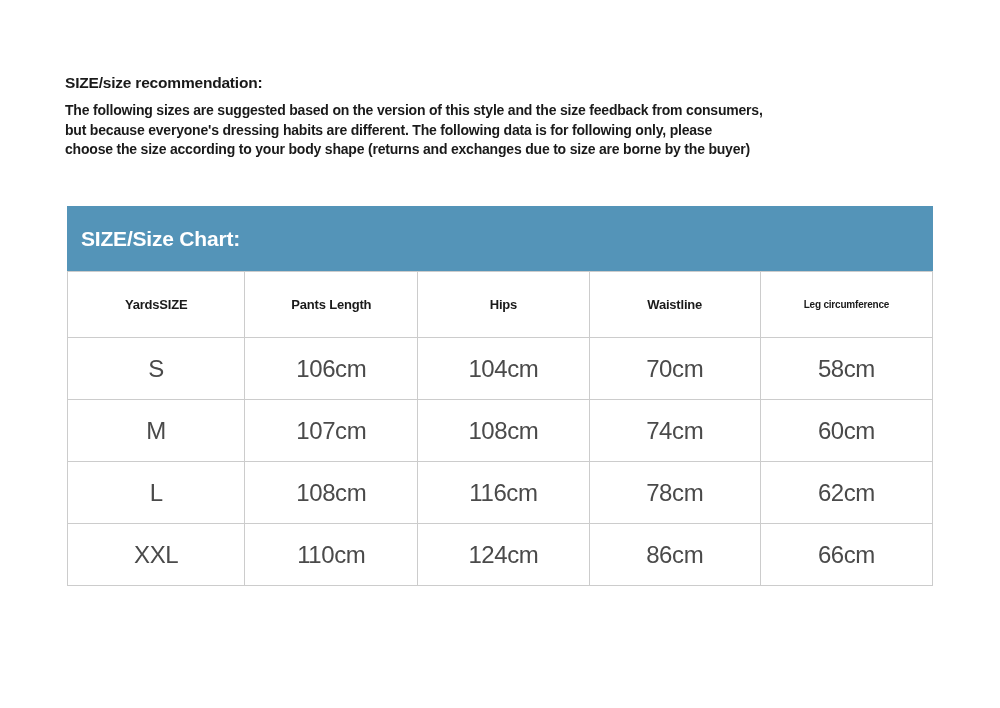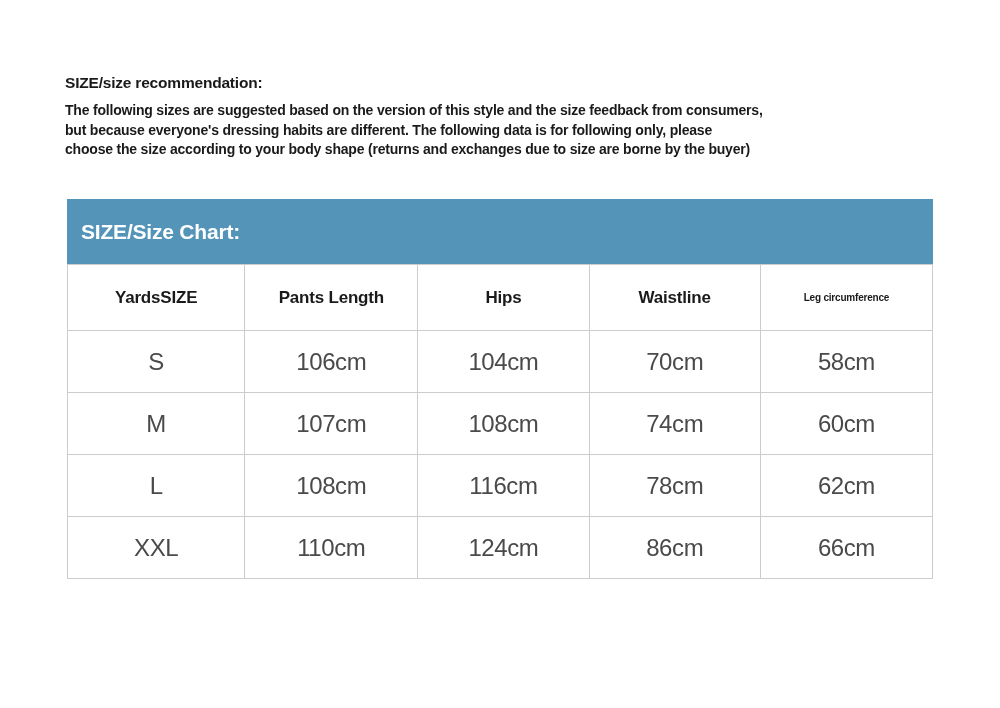--- a/index.html
+++ b/index.html
@@ -23,21 +23,21 @@
     letter-spacing: -0.2px;
   }
   .rec-para {
     position: absolute; left: 65px; top: 101px;
     font-size: 14px; font-weight: bold; color: var(--ink);
     line-height: 19.5px; letter-spacing: -0.2px;
   }
   .rec-para .line { white-space: nowrap; }
 
   .size-chart {
-    position: absolute; left: 67px; top: 199px; width: 866px;
+    position: absolute; left: 67px; top: 206px; width: 866px;
   }
   .chart-title-bar {
     width: 866px; height: 65px;
     background: var(--accent);
     display: flex; align-items: center;
     padding-left: 14px;
   }
   .chart-title-bar span {
     color: #ffffff; font-size: 21px; font-weight: bold;
     letter-spacing: -0.2px;
@@ -47,21 +47,21 @@
     border-collapse: collapse;
     table-layout: fixed;
   }
   .size-table th, .size-table td {
     border: 1px solid var(--border);
     text-align: center; vertical-align: middle;
     background: #ffffff;
   }
   .size-table th {
     height: 66px;
-    font-size: 17px; font-weight: bold; color: var(--ink);
+    font-size: 13px; font-weight: bold; color: var(--ink);
     letter-spacing: -0.2px;
   }
   .size-table th.small { font-size: 10px; margin-left: 11px; }
   .size-table td {
     height: 62px;
     font-size: 24px; font-weight: normal; color: var(--cell-ink);
     letter-spacing: -0.4px;
   }
   col.c0 { width: 20.5%; }
   col.c1 { width: 20.0%; }

